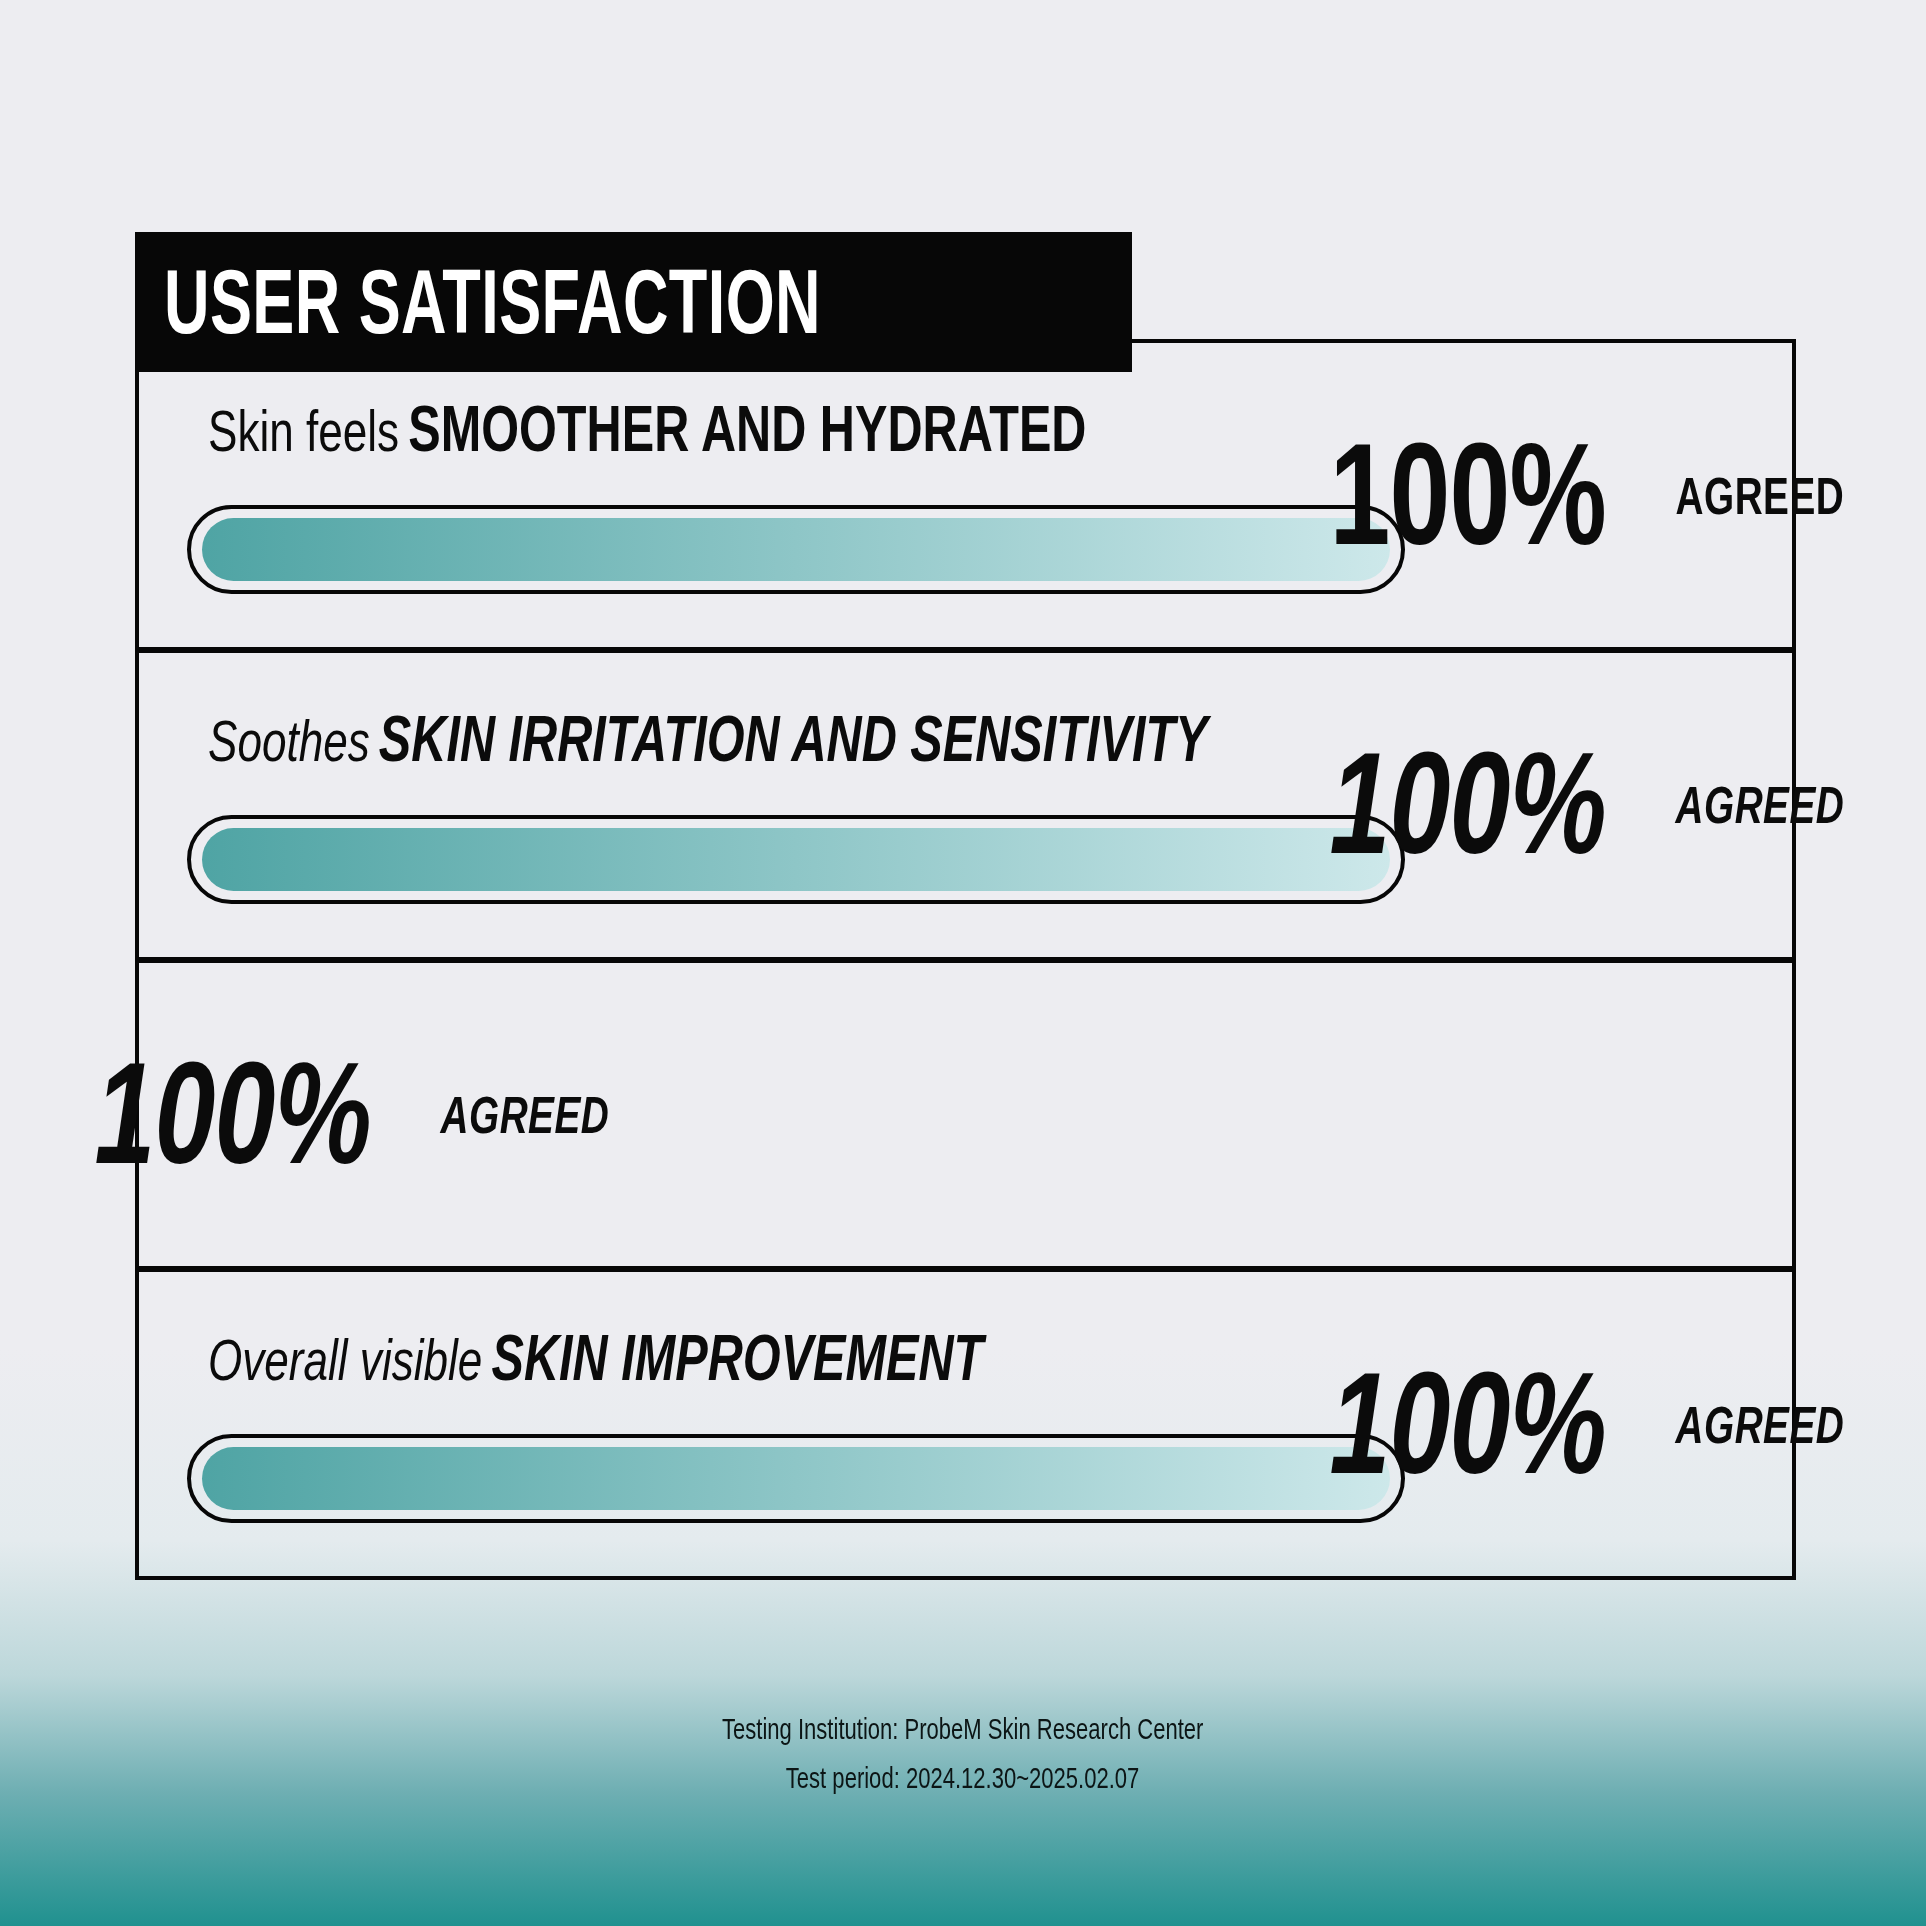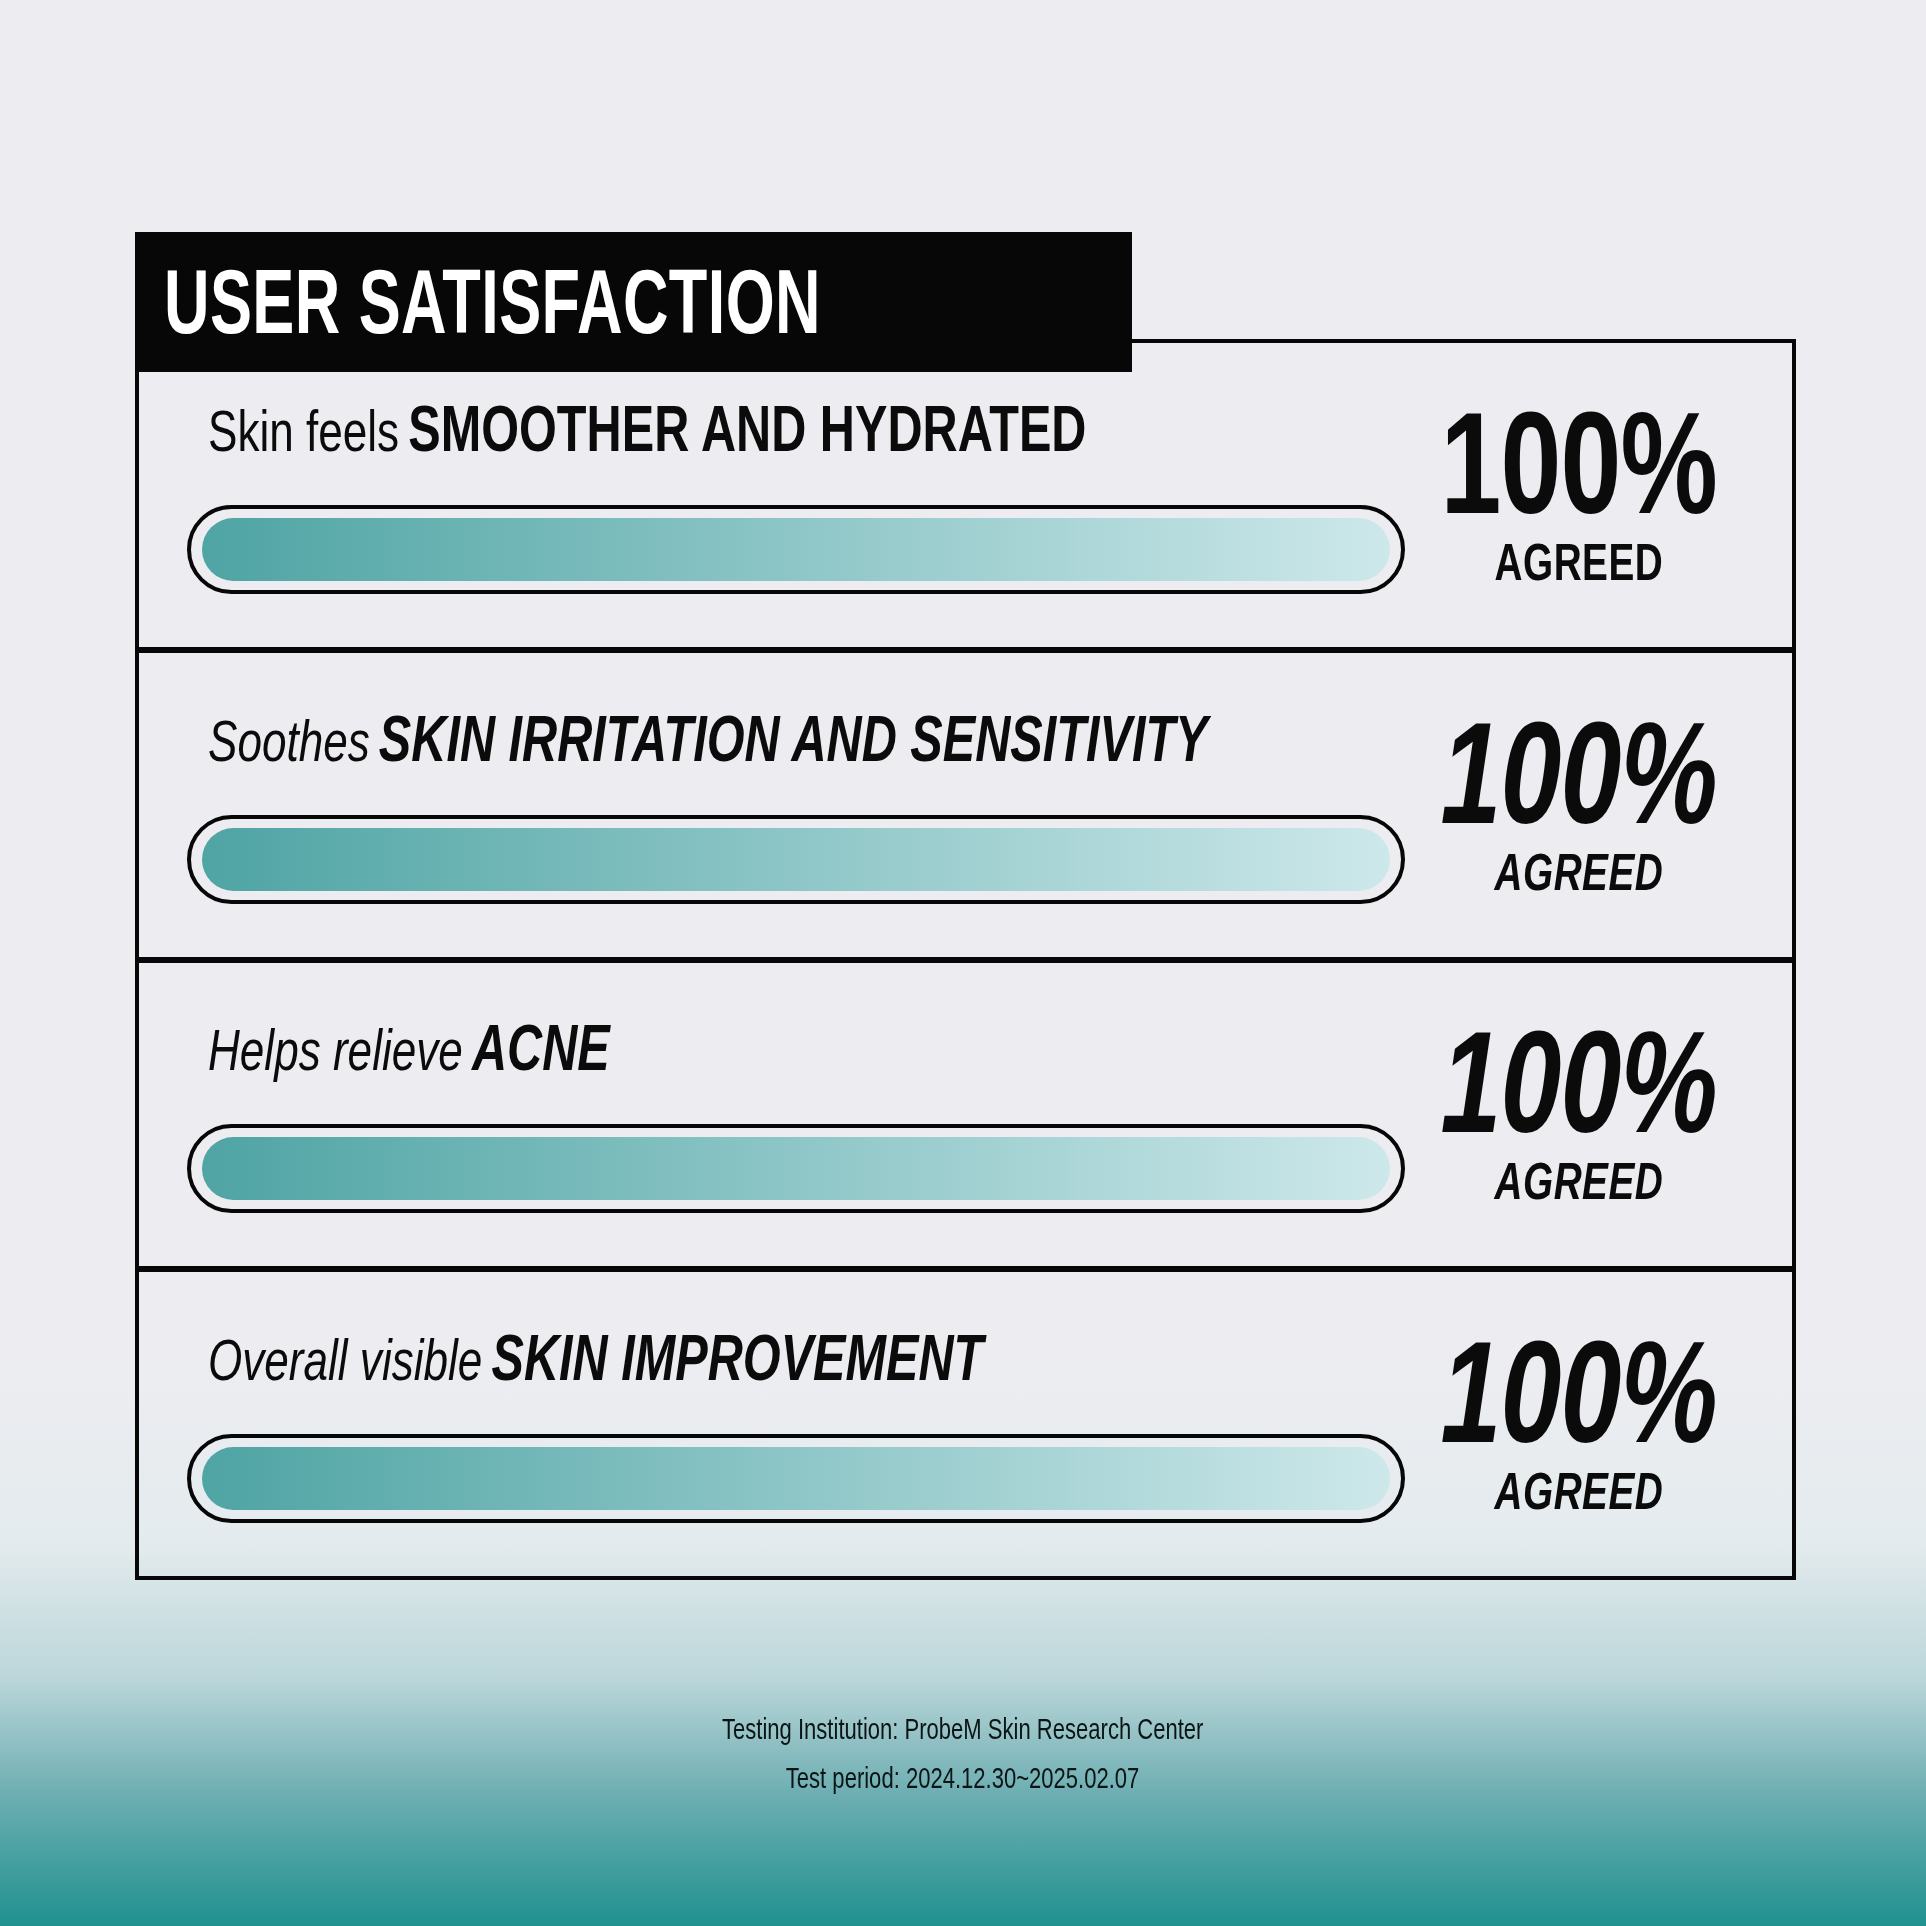--- a/index.html
+++ b/index.html
@@ -33,21 +33,21 @@
   .label .lb{font-size:64px;font-weight:700;margin-left:12px;letter-spacing:0;}
   .track{
     height:89px;border:4.8px solid #070707;border-radius:601px;
     padding:9px 11.4px;box-sizing:border-box;background:transparent;
   }
   .fill{
     height:100%;border-radius:601px;width:100%;
     background:linear-gradient(90deg,#4fa4a4,#cde8ea);
   }
   .row-side{
-    width:313px;flex:0 0 313px;display:flex;flex-direction:column;
+    width:313px;flex:0 0 313px;display:flex;flex-direction:row;
     align-items:center;justify-content:center;text-align:center;
   }
   .pct{font-size:144px;font-weight:700;line-height:0.92;letter-spacing:-1.2px;}
   .agreed{font-size:51px;font-weight:700;margin-top:2.4px;letter-spacing:0.6px;}
 
   .footer{
     position:absolute;left:0;top:1705px;width:1926px;text-align:center;
     color:#0c1515;font-size:29px;font-weight:400;line-height:49px;
   }
 </style>
@@ -80,26 +80,20 @@
         <div class="fill" style="width: 100%; background: linear-gradient(90deg, rgb(79, 164, 164), rgb(205, 232, 234));"></div>
       </div>
     </div>
     <div class="row-side">
       <span class="pct cond-c">100%</span>
       <span class="agreed cond-c">AGREED</span>
     </div>
   </div>
 
   <div class="srow">
-    <div class="row-main">
-      <div class="label"><span class="cond"><span class="lr">Helps relieve</span><span class="lb">ACNE</span></span></div>
-      <div class="track">
-        <div class="fill" style="width: 100%; background: linear-gradient(90deg, rgb(79, 164, 164), rgb(205, 232, 234));"></div>
-      </div>
-    </div>
     <div class="row-side">
       <span class="pct cond-c">100%</span>
       <span class="agreed cond-c">AGREED</span>
     </div>
   </div>
 
   <div class="srow">
     <div class="row-main">
       <div class="label"><span class="cond"><span class="lr">Overall visible</span><span class="lb">SKIN IMPROVEMENT</span></span></div>
       <div class="track">

